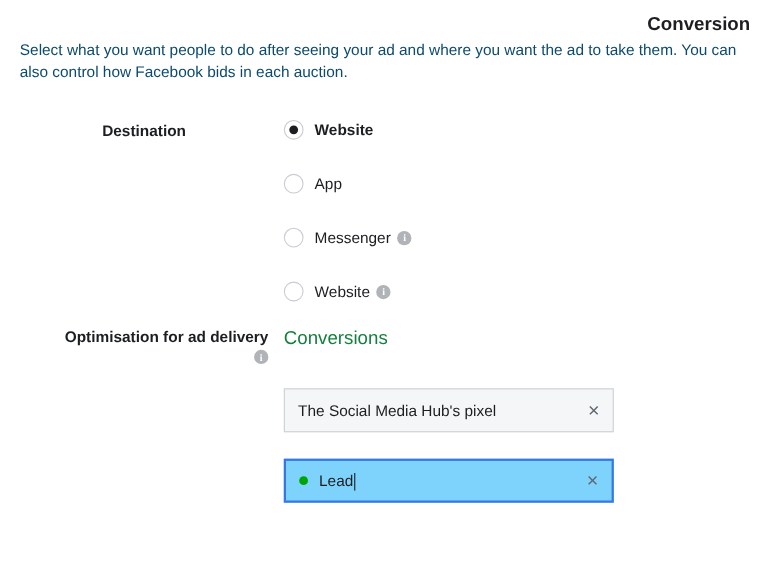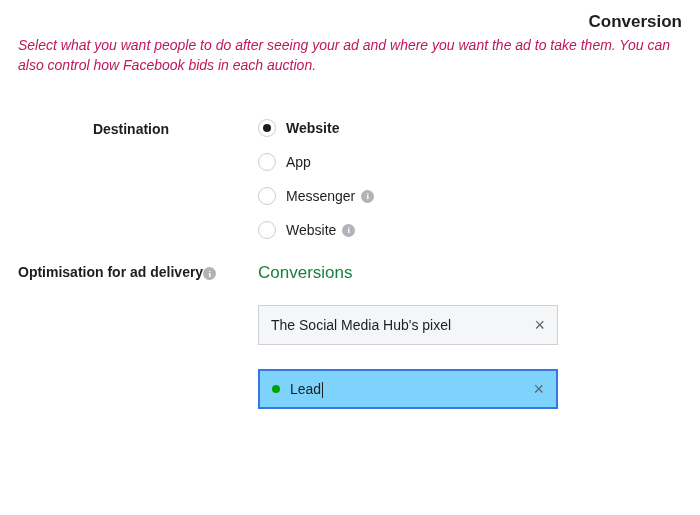--- a/index.html
+++ b/index.html
@@ -17,42 +17,41 @@
     }
     .section-title {
       font-size: 17px;
       font-weight: 700;
       color: #1c1e21;
       margin-bottom: 4px;
       text-align: right;
     }
     .section-desc {
       font-size: 14px;
-      color: #be185d;
+      color: #0c4a6e;
       line-height: 1.4;
-      margin-bottom: 44px;
-      font-style: italic;
+      margin-bottom: 34px;
     }
     .form-row {
       display: flex;
       align-items: flex-start;
       margin-bottom: 22px;
     }
     .form-label {
       width: 240px;
       text-align: center;
       padding-right: 14px;
       font-size: 14px;
       font-weight: 700;
       color: #1c1e21;
       padding-top: 2px;
     }
     .form-label.with-info {
       display: flex;
-      flex-direction: row;
+      flex-direction: column;
       align-items: flex-end;
     }
     .info-icon {
       display: inline-flex;
       align-items: center;
       justify-content: center;
       width: 13px;
       height: 13px;
       background: #b0b3b8;
       border-radius: 50%;
@@ -76,21 +75,21 @@
       font-size: 9px;
       font-weight: bold;
       font-style: normal;
       font-family: Georgia, serif;
       margin-left: 6px;
       vertical-align: middle;
     }
     .radio-group {
       display: flex;
       flex-direction: column;
-      gap: 16px;
+      gap: 31px;
     }
     .radio-option {
       display: flex;
       align-items: center;
       cursor: pointer;
     }
     .radio-circle {
       width: 18px;
       height: 18px;
       border: 1px solid #c9cdd3;

